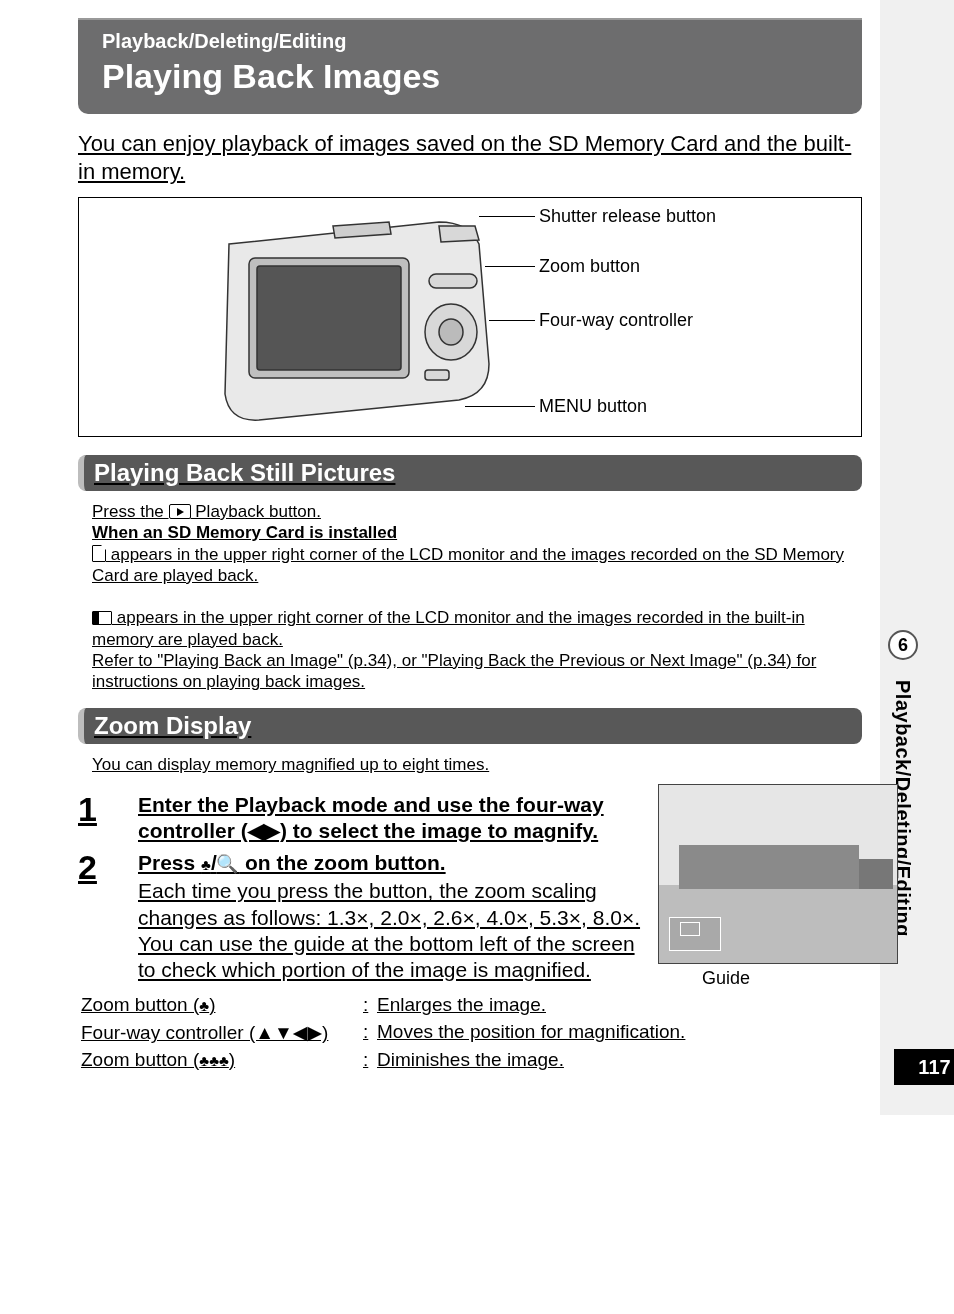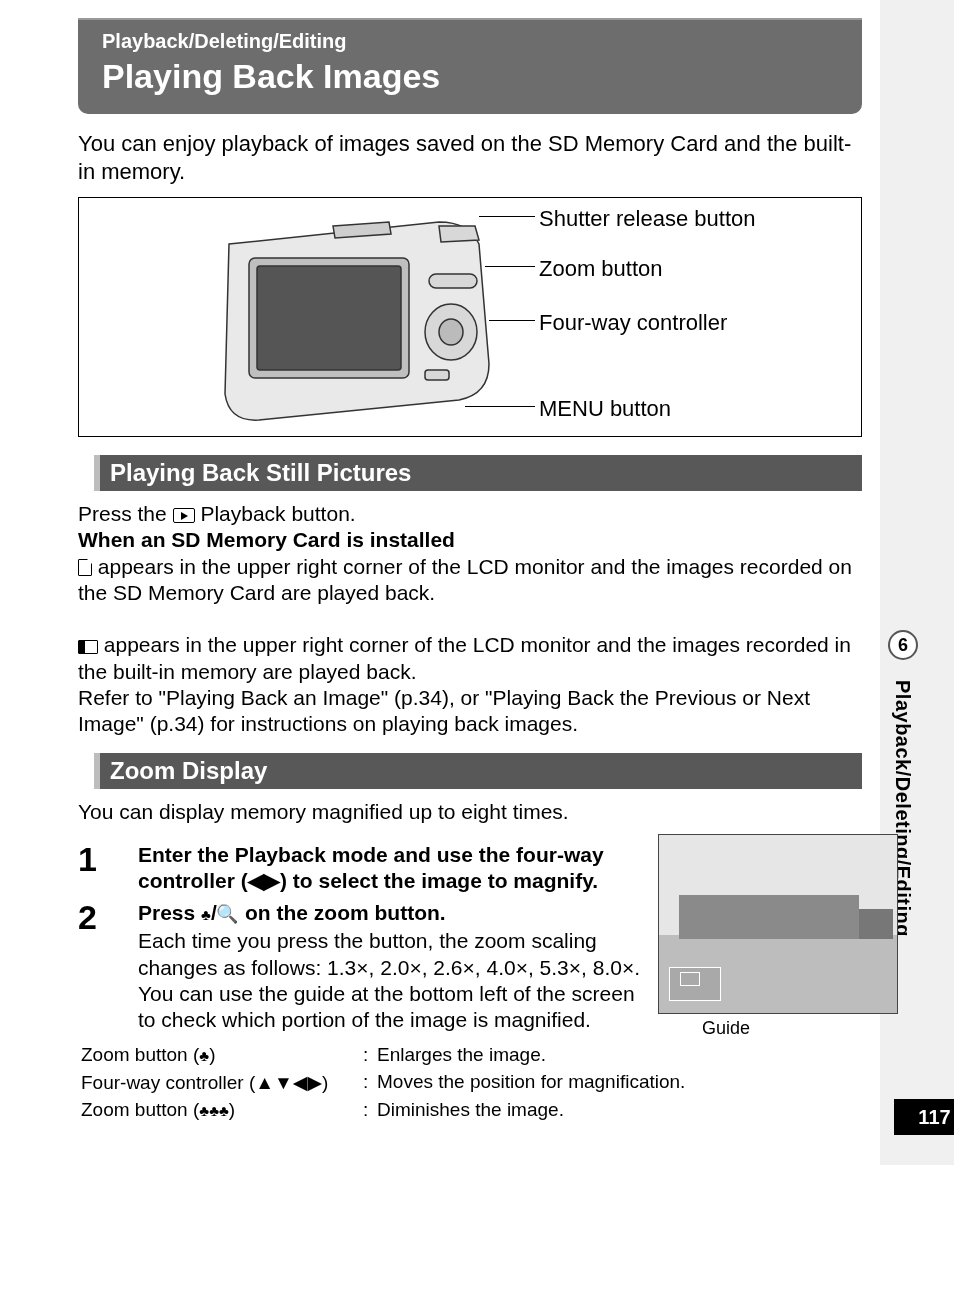--- a/index.html
+++ b/index.html
@@ -76,61 +76,64 @@
     font-size: 20px;
     font-weight: bold;
     margin-bottom: 4px;
   }
   .title-main {
     font-size: 34px;
     font-weight: bold;
   }
   .content {
     padding: 0 18px 0 78px;
+    text-decoration: underline;
   }
   .intro-text {
     font-size: 22px;
     line-height: 1.25;
     margin-bottom: 12px;
   }
   .diagram-box {
     border: 1px solid #000;
     padding: 10px 12px 10px 20px;
     margin-bottom: 18px;
     position: relative;
     height: 240px;
   }
   .camera-svg {
     position: absolute;
     left: 110px;
     top: 6px;
   }
   .label {
     position: absolute;
-    font-size: 22px;
+    font-size: 18px;
     white-space: nowrap;
   }
   .leader {
     position: absolute;
     height: 1px;
     background: #000;
   }
   .section-bar {
     background: #585858;
     color: #fff;
     font-weight: bold;
     font-size: 24px;
     padding: 4px 10px;
     border-left: 6px solid #bdbdbd;
-    margin: 0 0 10px 16px;
+    margin: 0 0 10px 0;
+    border-radius: 8px;
   }
   .section-body {
-    font-size: 21px;
+    font-size: 17px;
     line-height: 1.25;
     margin-bottom: 16px;
+    margin-left: 14px;
   }
   .section-body b { font-weight: bold; }
   .step-row {
     display: flex;
     margin-bottom: 4px;
   }
   .step-num {
     font-size: 34px;
     font-weight: bold;
     width: 60px;

